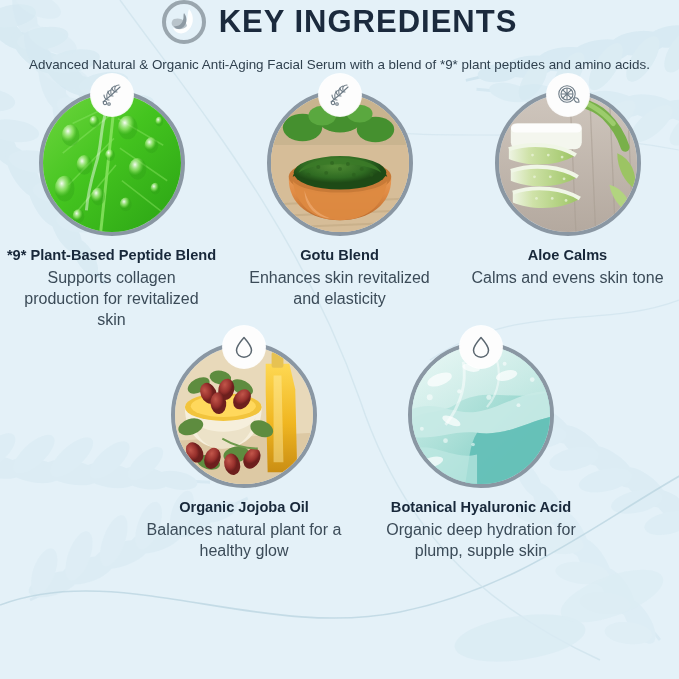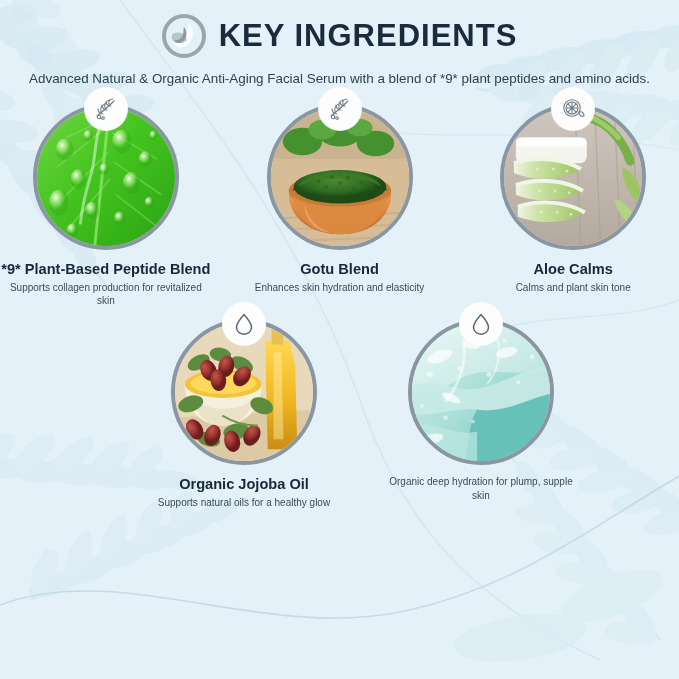--- a/index.html
+++ b/index.html
@@ -21,21 +21,21 @@
     position: absolute;
     inset: 0;
     overflow: hidden;
     pointer-events: none;
   }
   .bg-layer svg { position: absolute; }
 
   
   .header {
     position: relative;
-    padding-top: 14px;
+    padding-top: 0;
     text-align: center;
     z-index: 3;
   }
   .title-row {
     display: flex;
     align-items: center;
     justify-content: center;
     gap: 13px;
   }
   .brand-logo {
@@ -59,21 +59,21 @@
     text-align: center;
   }
 
   
   .grid-row {
     position: relative;
     display: flex;
     justify-content: center;
     z-index: 3;
   }
-  .row-top { margin-top: 16px; gap: 22px; }
+  .row-top { margin-top: 16px; gap: 16px; }
   .row-bottom { margin-top: 12px; gap: 22px; padding-left: 46px; }
 
   .card {
     width: 212px;
     display: flex;
     flex-direction: column;
     align-items: center;
   }
   .row-bottom .card { width: 215px; }
 
@@ -113,21 +113,21 @@
 
   .card-title {
     font-size: 14.6px;
     font-weight: bold;
     color: #18283a;
     text-align: center;
     line-height: 1.25;
     margin-bottom: 2px;
   }
   .card-desc {
-    font-size: 10px;
+    font-size: 16px;
     color: #3b4b58;
     text-align: center;
     line-height: 1.33;
     max-width: 196px;
   }
 </style>
 </head>
 <body>
 
 <div class="bg-layer">
@@ -309,21 +309,21 @@
             <path d="M10 18 C7 18 5 16 5 13"></path>
             <path d="M14 14 C11 14 9 12 9 9"></path>
             <path d="M18 10 C15 10 13 8 13 6"></path>
             <circle cx="6" cy="21" r="1.7"></circle>
             <circle cx="10" cy="22" r="1.3"></circle>
           </g>
         </svg>
       </div>
     </div>
     <div class="card-title">Gotu Blend</div>
-    <div class="card-desc">Enhances skin hydration and elasticity</div>
+    <div class="card-desc">Enhances skin revitalized and elasticity</div>
   </div>
 
   <div class="card">
     <div class="media">
       <div class="photo-circle">
         <svg viewBox="0 0 140 140" preserveAspectRatio="xMidYMid slice">
           <defs>
             <linearGradient id="aloeg" x1="0" y1="0" x2="1" y2="0">
               <stop offset="0%" stop-color="#eef4e3"></stop>
               <stop offset="30%" stop-color="#cfe2a8"></stop>
@@ -373,21 +373,21 @@
           <g stroke="#6d7b86" stroke-width="1.1" fill="none">
             <circle cx="12" cy="12" r="8.2"></circle>
             <circle cx="12" cy="12" r="6"></circle>
             <path d="M12 6 L12 18 M6 12 L18 12 M7.8 7.8 L16.2 16.2 M16.2 7.8 L7.8 16.2"></path>
             <path d="M19 16 C22 15 24 17 24 20 C21 21 19 19 19 16 Z"></path>
           </g>
         </svg>
       </div>
     </div>
     <div class="card-title">Aloe Calms</div>
-    <div class="card-desc">Calms and plant skin tone</div>
+    <div class="card-desc">Calms and evens skin tone</div>
   </div>
 
 </div>
 
 <div class="grid-row row-bottom">
 
   <div class="card">
     <div class="media">
       <div class="photo-circle">
         <svg viewBox="0 0 140 140" preserveAspectRatio="xMidYMid slice">
@@ -438,21 +438,21 @@
           <path d="M48 94 C58 100 70 104 84 104" stroke="#6f9a4c" stroke-width="2" fill="none"></path>
         </svg>
       </div>
       <div class="badge">
         <svg viewBox="0 0 26 26">
           <path d="M13 3.5 C13 3.5 5.5 12 5.5 16.3 C5.5 20.4 8.9 23.2 13 23.2 C17.1 23.2 20.5 20.4 20.5 16.3 C20.5 12 13 3.5 13 3.5 Z" fill="none" stroke="#5b6770" stroke-width="1.5" stroke-linejoin="round"></path>
         </svg>
       </div>
     </div>
     <div class="card-title">Organic Jojoba Oil</div>
-    <div class="card-desc">Supports natural oils for a healthy glow</div>
+    <div class="card-desc">Balances natural plant for a healthy glow</div>
   </div>
 
   <div class="card">
     <div class="media">
       <div class="photo-circle">
         <svg viewBox="0 0 140 140" preserveAspectRatio="xMidYMid slice">
           <defs>
             <linearGradient id="gelg" x1="0" y1="0" x2="1" y2="1">
               <stop offset="0%" stop-color="#d9f2ee"></stop>
               <stop offset="50%" stop-color="#a8ded6"></stop>
@@ -489,16 +489,17 @@
           <path d="M52 16 C56 40 48 62 34 80" stroke="#ffffff" stroke-width="3" fill="none" opacity="0.5"></path>
           <path d="M84 8 C92 28 88 48 76 62" stroke="#ffffff" stroke-width="2.2" fill="none" opacity="0.45"></path>
         </svg>
       </div>
       <div class="badge">
         <svg viewBox="0 0 26 26">
           <path d="M13 3.5 C13 3.5 5.5 12 5.5 16.3 C5.5 20.4 8.9 23.2 13 23.2 C17.1 23.2 20.5 20.4 20.5 16.3 C20.5 12 13 3.5 13 3.5 Z" fill="none" stroke="#5b6770" stroke-width="1.5" stroke-linejoin="round"></path>
         </svg>
       </div>
     </div>
+    <div class="card-title">Botanical Hyaluronic Acid</div>
     <div class="card-desc">Organic deep hydration for plump, supple skin</div>
   </div>
 
 </div>
 
 </body></html>

